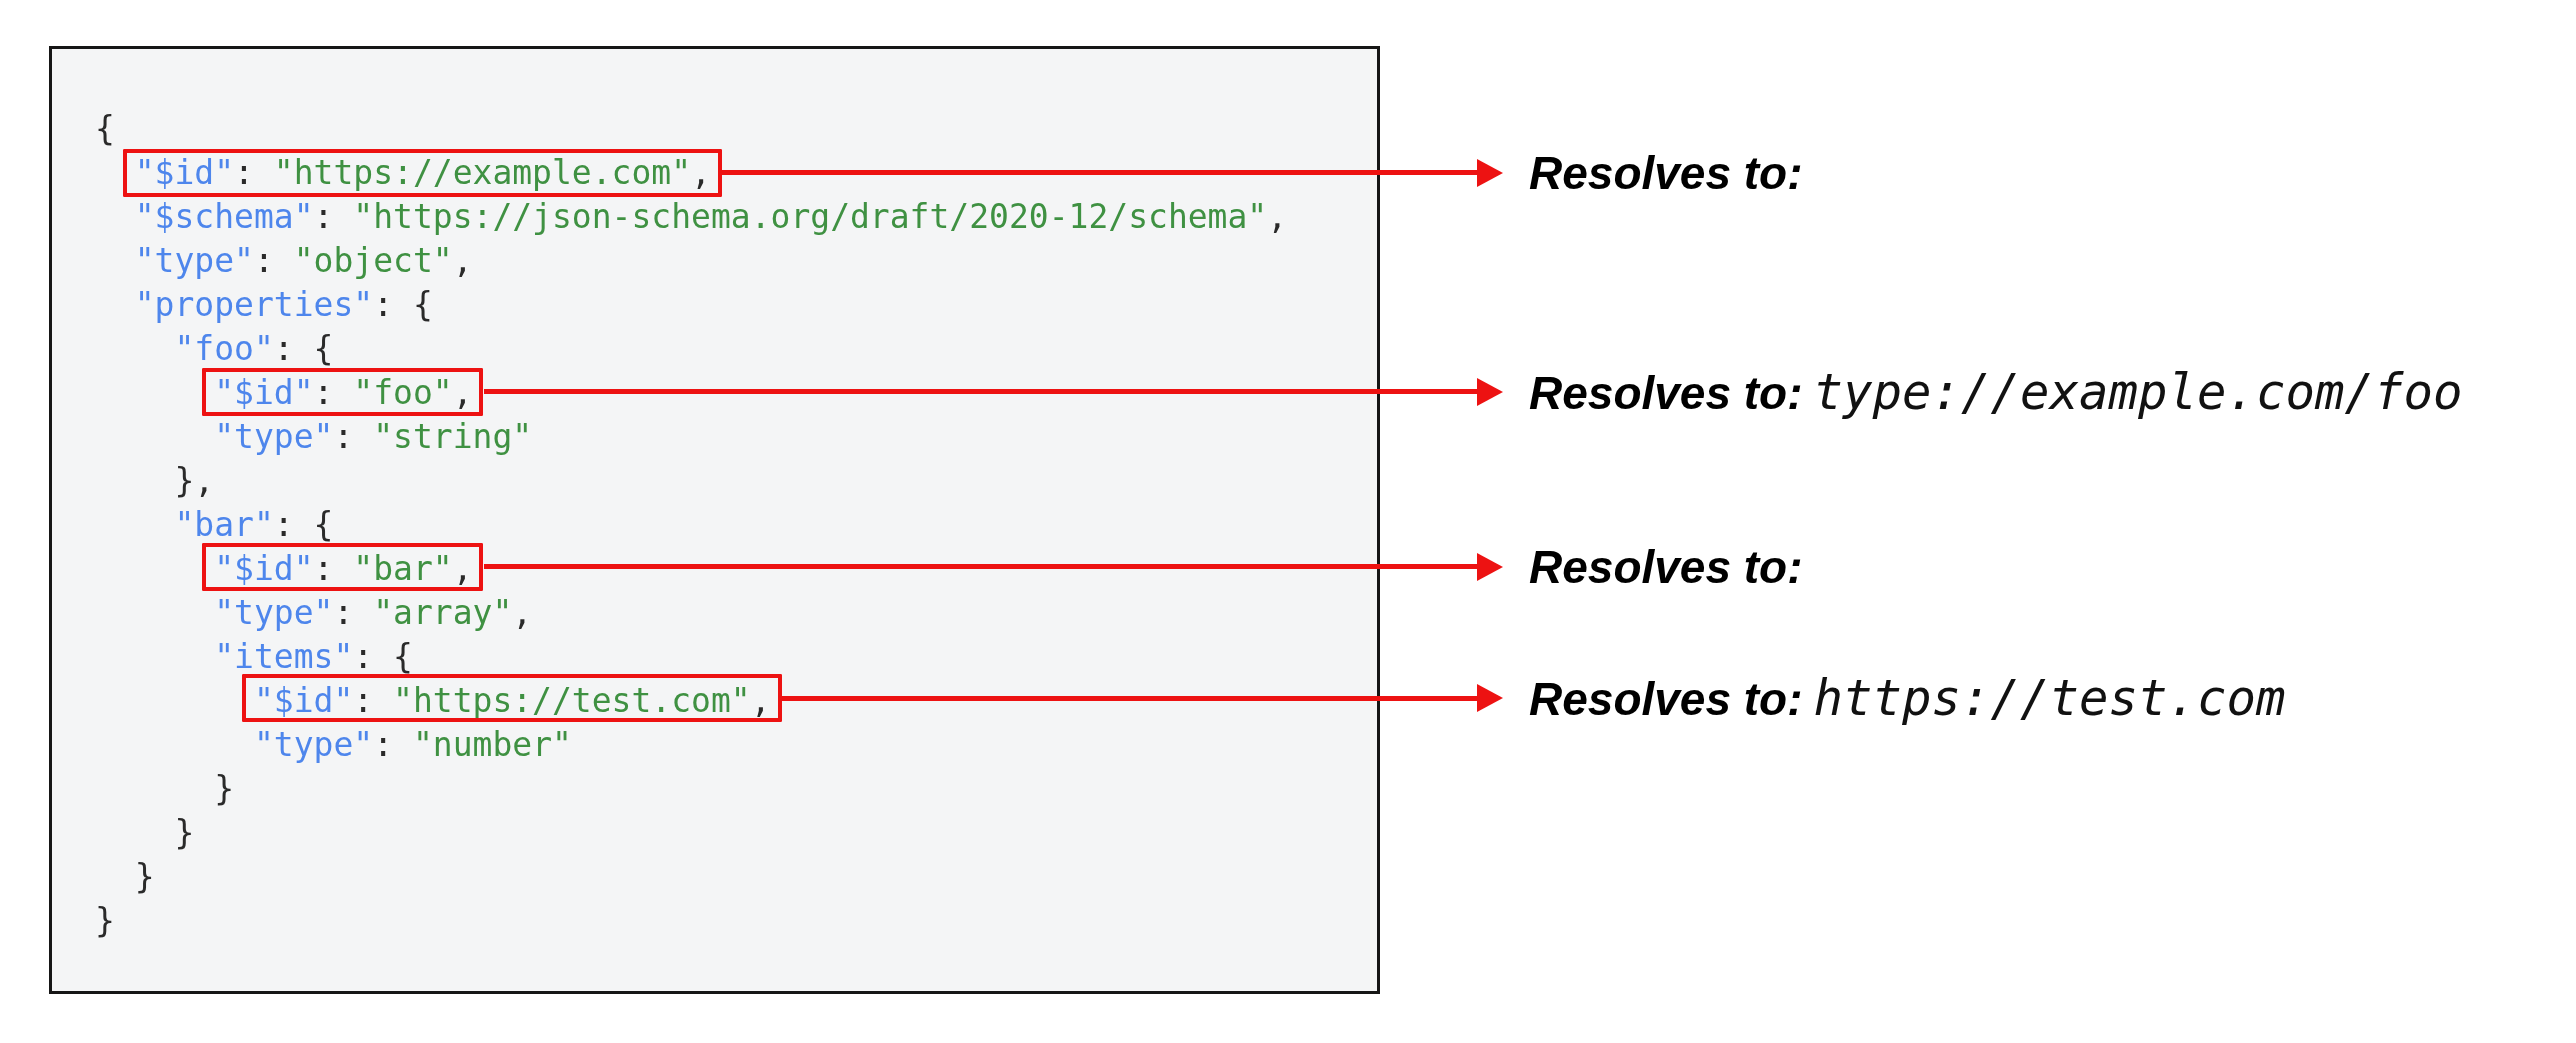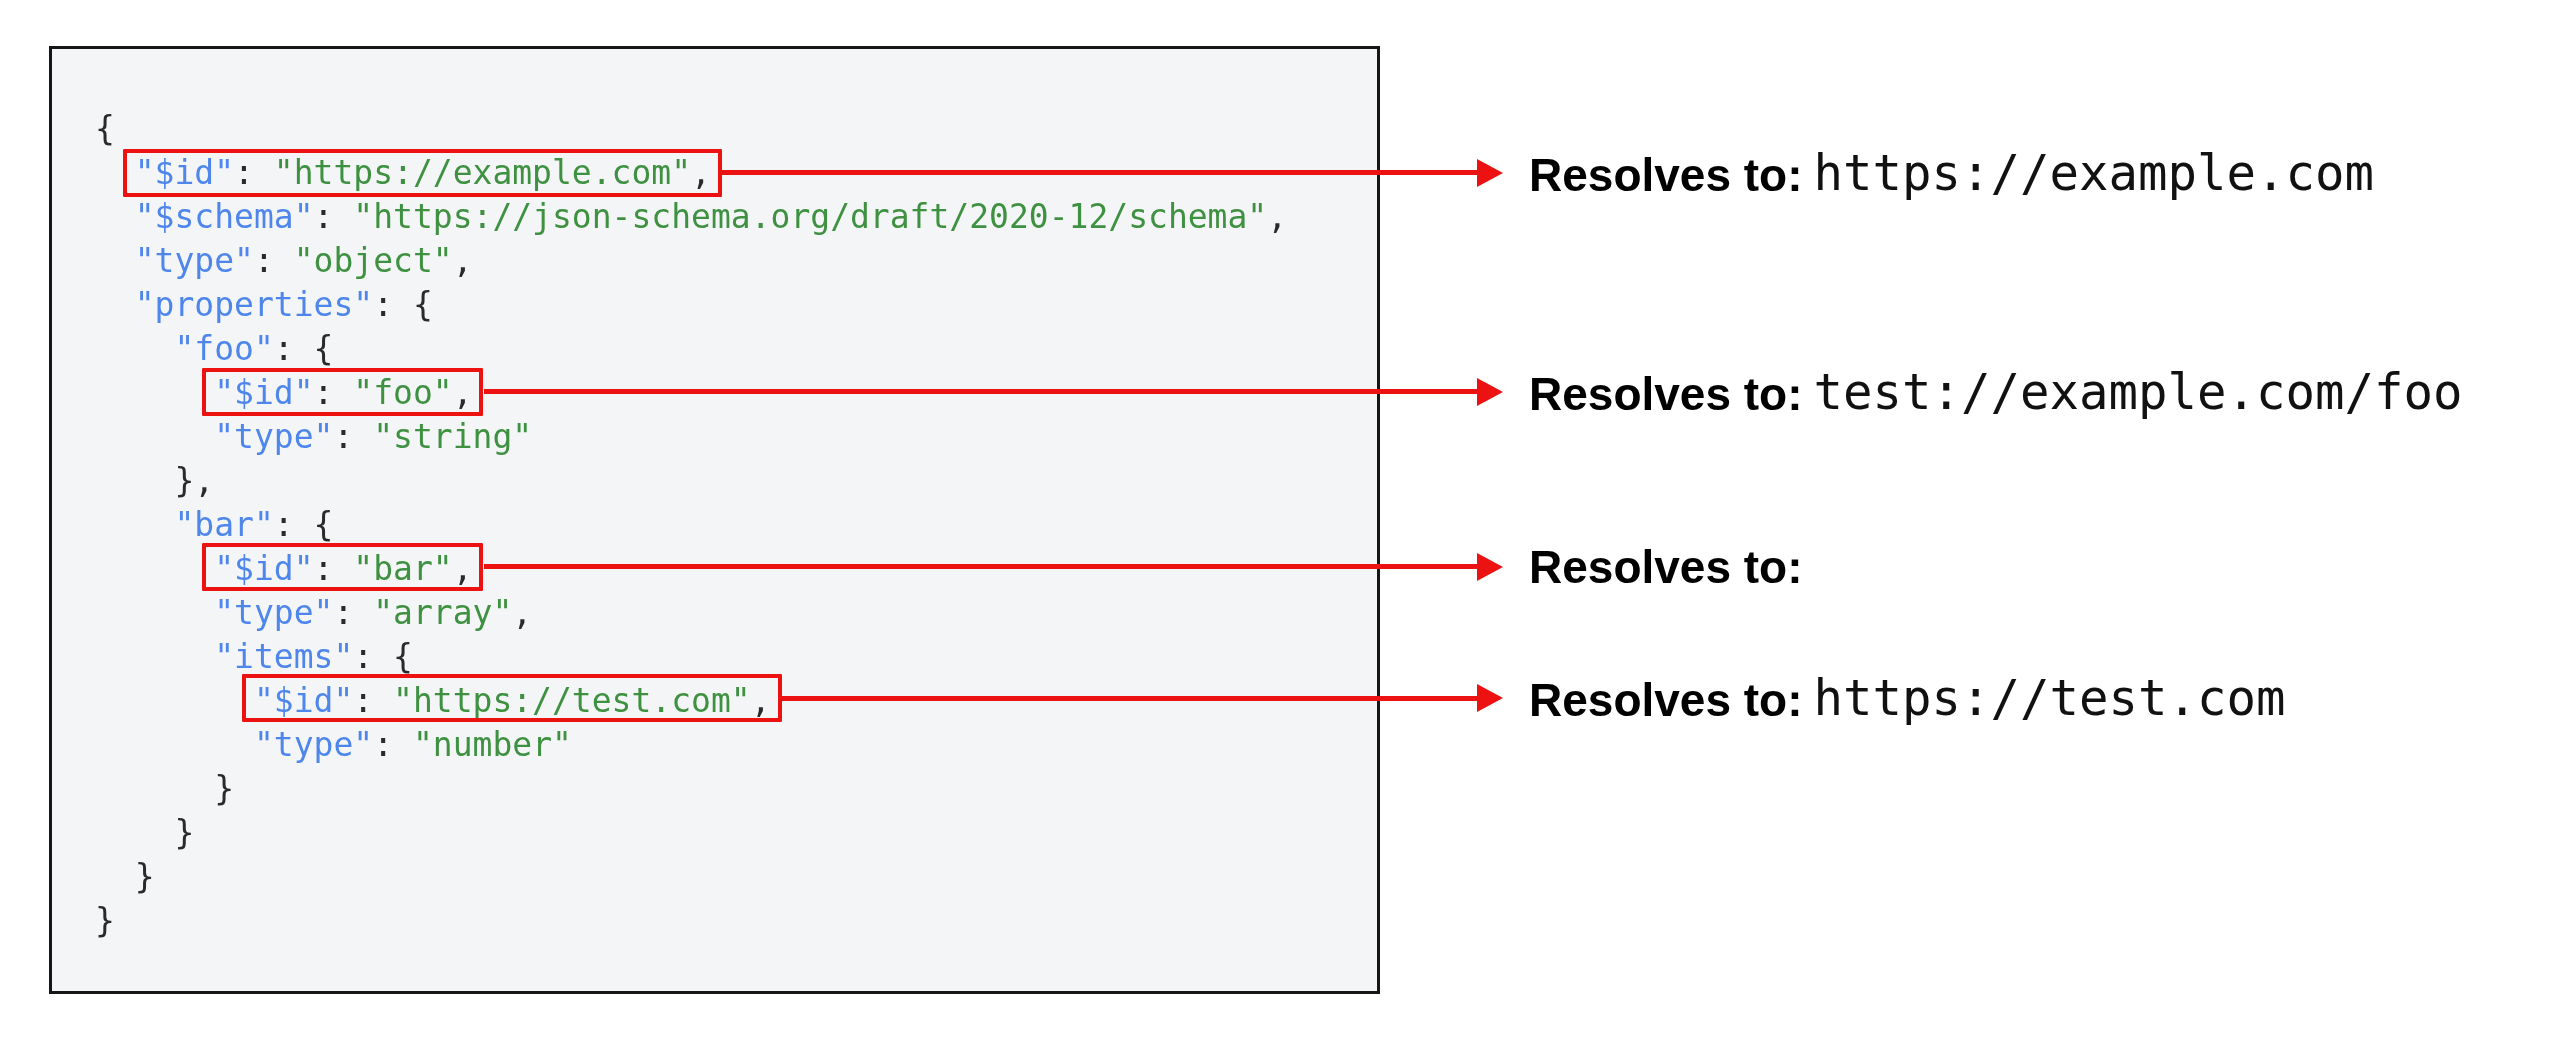--- a/index.html
+++ b/index.html
@@ -19,22 +19,22 @@
   .code-line{height:44px;}
   .tok-k{color:var(--blue);}
   .tok-v{color:var(--green);}
   .tok-p{color:var(--punct);}
   .hl-box{position:absolute;box-sizing:border-box;border:4.9px solid var(--red);
           border-radius:1.2px;background:transparent;}
   .arrow-line{position:absolute;height:4.9px;background:var(--red);}
   .arrow-head{position:absolute;width:0;height:0;
               border-top:14px solid transparent;border-bottom:14px solid transparent;
               border-left:26px solid var(--red);}
-  .annotation-row{position:absolute;display:flex;align-items:flex-end;
-                  transform:translateY(-50%);white-space:nowrap;}
+  .annotation-row{position:absolute;display:flex;align-items:center;
+                  transform:translateY(-50%);white-space:nowrap;font-style:italic;}
   .annotation-label{font-family:"Liberation Sans", sans-serif;font-weight:700;
                     font-size:46px;color:var(--ann);margin-right:11px;}
   .annotation-url{font-family:"DejaVu Sans Mono", monospace;font-size:49px;color:#111;}
 </style>
 </head>
 <body>
 
 <div class="canvas">
   <div class="code-panel"></div>
   <pre class="code-lines"><div class="code-line"><span class="tok-p">{</span></div><div class="code-line"><span class="tok-p">  </span><span class="tok-k">"$id"</span><span class="tok-p">: </span><span class="tok-v">"https://example.com"</span><span class="tok-p">,</span></div><div class="code-line"><span class="tok-p">  </span><span class="tok-k">"$schema"</span><span class="tok-p">: </span><span class="tok-v">"https://json-schema.org/draft/2020-12/schema"</span><span class="tok-p">,</span></div><div class="code-line"><span class="tok-p">  </span><span class="tok-k">"type"</span><span class="tok-p">: </span><span class="tok-v">"object"</span><span class="tok-p">,</span></div><div class="code-line"><span class="tok-p">  </span><span class="tok-k">"properties"</span><span class="tok-p">: {</span></div><div class="code-line"><span class="tok-p">    </span><span class="tok-k">"foo"</span><span class="tok-p">: {</span></div><div class="code-line"><span class="tok-p">      </span><span class="tok-k">"$id"</span><span class="tok-p">: </span><span class="tok-v">"foo"</span><span class="tok-p">,</span></div><div class="code-line"><span class="tok-p">      </span><span class="tok-k">"type"</span><span class="tok-p">: </span><span class="tok-v">"string"</span></div><div class="code-line"><span class="tok-p">    },</span></div><div class="code-line"><span class="tok-p">    </span><span class="tok-k">"bar"</span><span class="tok-p">: {</span></div><div class="code-line"><span class="tok-p">      </span><span class="tok-k">"$id"</span><span class="tok-p">: </span><span class="tok-v">"bar"</span><span class="tok-p">,</span></div><div class="code-line"><span class="tok-p">      </span><span class="tok-k">"type"</span><span class="tok-p">: </span><span class="tok-v">"array"</span><span class="tok-p">,</span></div><div class="code-line"><span class="tok-p">      </span><span class="tok-k">"items"</span><span class="tok-p">: {</span></div><div class="code-line"><span class="tok-p">        </span><span class="tok-k">"$id"</span><span class="tok-p">: </span><span class="tok-v">"https://test.com"</span><span class="tok-p">,</span></div><div class="code-line"><span class="tok-p">        </span><span class="tok-k">"type"</span><span class="tok-p">: </span><span class="tok-v">"number"</span></div><div class="code-line"><span class="tok-p">      }</span></div><div class="code-line"><span class="tok-p">    }</span></div><div class="code-line"><span class="tok-p">  }</span></div><div class="code-line"><span class="tok-p">}</span></div></pre>
@@ -48,25 +48,24 @@
       <div class="hl-box" style="left: 202px; top: 543px; width: 281px; height: 48px;"></div>
       <div class="arrow-line" style="left: 484px; top: 564px; width: 994px;"></div>
       <div class="arrow-head" style="left: 1477px; top: 553px;"></div>
       <div class="hl-box" style="left: 242px; top: 674px; width: 540px; height: 48px;"></div>
       <div class="arrow-line" style="left: 781px; top: 696px; width: 696px;"></div>
       <div class="arrow-head" style="left: 1477px; top: 684px;"></div>
     </div>
   <div>
       <div class="annotation-row" style="left: 1529px; top: 173px;">
         <span class="annotation-label">Resolves to:</span>
-        <span class="annotation-url">https://example.com</span>
       </div>
       <div class="annotation-row" style="left: 1529px; top: 392px;">
         <span class="annotation-label">Resolves to:</span>
-        <span class="annotation-url">test://example.com/foo</span>
+        <span class="annotation-url">type://example.com/foo</span>
       </div>
       <div class="annotation-row" style="left: 1529px; top: 567px;">
         <span class="annotation-label">Resolves to:</span>
       </div>
       <div class="annotation-row" style="left: 1529px; top: 698px;">
         <span class="annotation-label">Resolves to:</span>
         <span class="annotation-url">https://test.com</span>
       </div>
     </div>
 </div>

